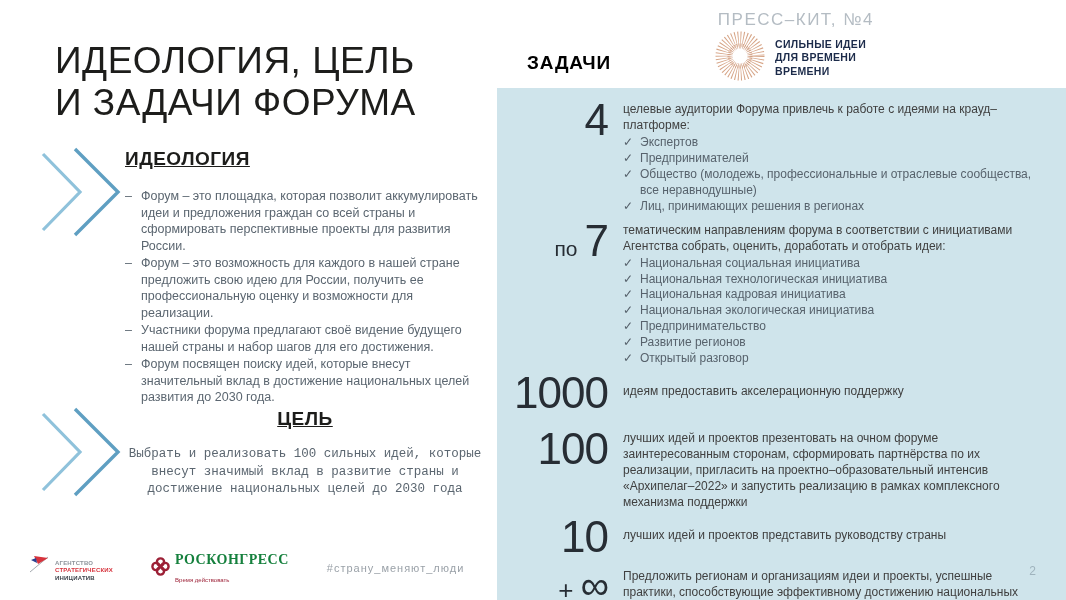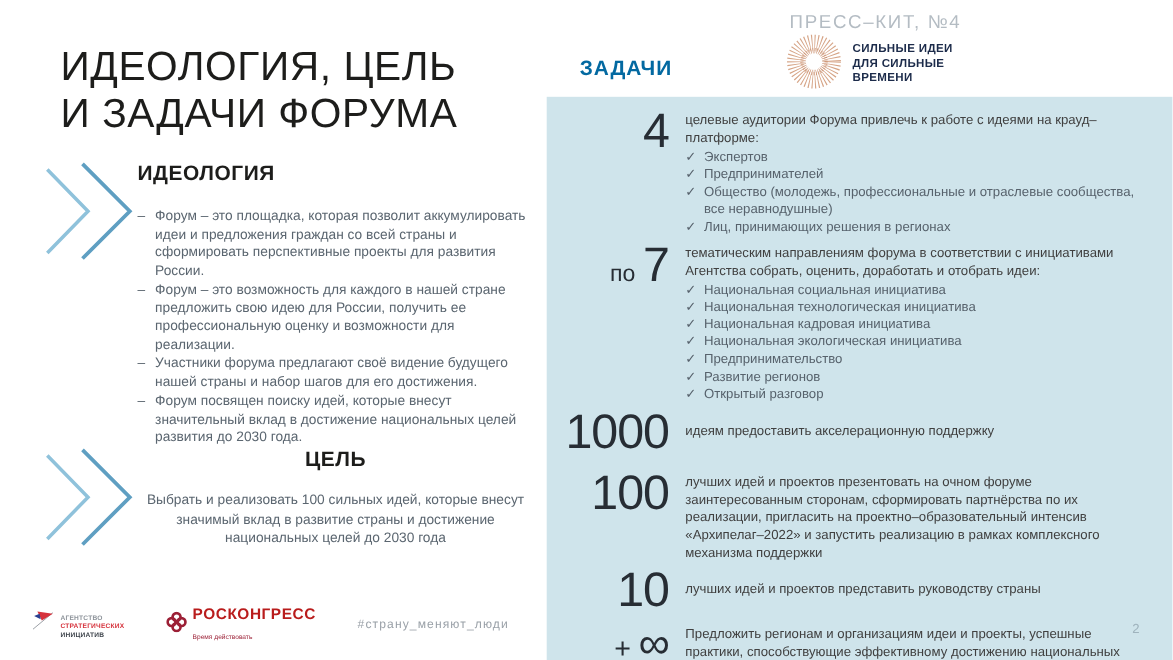--- a/index.html
+++ b/index.html
@@ -31,49 +31,49 @@
     position: absolute; left: 55px; top: 40px; width: 430px;
     font-size: 37px; font-weight: 300; line-height: 1.13;
     letter-spacing: 0.5px; color: #1d1d1b;
   }
   .section { position: absolute; left: 40px; width: 445px; display: block; }
   .section-ideology { top: 140px; }
   .section-goal { top: 400px; text-align: center; }
   .chevrons { position: absolute; left: 0; top: 4px; }
   .section-head {
     margin-left: 85px; font-size: 19px; font-weight: bold;
-    letter-spacing: 0.5px; color: #1d1d1b; padding-top: 8px;
+    letter-spacing: 0.5px; color: #1d1d1b; padding-top: 8px; text-decoration: underline;
   }
   .bullets { list-style: none; margin: 18px 0 0 85px; width: 355px; }
   .bullets li { display: flex; font-size: 12.5px; line-height: 1.32; color: #5b6670; margin-bottom: 1px; }
   .bullets .dash { flex: 0 0 16px; }
   .goal-text {
     margin: 16px 0 0 85px; width: 360px;
-    font-size: 12.5px; line-height: 1.4; color: #5b6670;
+    font-size: 12.5px; line-height: 1.4; color: #5b6670; font-family: Liberation Mono, monospace;
   }
 
   
   .footer { position: absolute; left: 28px; bottom: 14px; display: flex; align-items: center; gap: 38px; }
   .asi { display: flex; align-items: flex-start; gap: 3px; }
   .asi-text { font-size: 6px; font-weight: bold; line-height: 1.25; letter-spacing: 0.2px; margin-top: 6px; }
   .asi-l1 { color: #8d939a; }
   .asi-l2 { color: #d6323c; }
   .asi-l3 { color: #3c424a; }
   .ros { display: flex; align-items: center; gap: 5px; }
   .ros-name {
-    font-family: Liberation Sans, sans-serif; font-weight: bold;
-    font-size: 14px; color: #b91c1c; letter-spacing: 0.5px;
+    font-family: Liberation Serif, serif; font-weight: bold;
+    font-size: 14px; color: #15803d; letter-spacing: 0.5px;
   }
   .ros-tag { font-size: 6px; color: #9c2036; margin-top: 2px; }
   .hashtag { font-size: 11px; letter-spacing: 1px; color: #9aa1a8; font-weight: 300; }
 
   
   .tasks-head {
     position: absolute; left: 527px; top: 52px;
-    font-size: 19px; font-weight: bold; letter-spacing: 0.8px; color: #0369a1;
+    font-size: 19px; font-weight: bold; letter-spacing: 0.8px; color: #000000;
   }
   .panel {
     position: absolute; left: 497px; top: 88px; width: 569px; height: 512px;
     background: #cfe4eb; padding: 11px 26px 6px 8px;
   }
   .task { display: flex; align-items: flex-start; margin-bottom: 5px; }
   .task-num {
     flex: 0 0 118px; display: flex; justify-content: flex-end; align-items: baseline;
     padding-right: 15px; color: #272d34; white-space: nowrap;
   }
@@ -104,21 +104,21 @@
   <div class="brand-logo">
     <span class="sunburst">
       <svg width="52" height="52" viewBox="0 0 52 52">
         <circle cx="26" cy="26" r="17" fill="none" stroke="#d6a486" stroke-width="15" stroke-dasharray="0.8,1.7"></circle>
         <circle cx="26" cy="26" r="10" fill="none" stroke="#c98e6d" stroke-width="5" stroke-dasharray="0.6,1.3"></circle>
         <circle cx="26" cy="26" r="6" fill="#ffffff"></circle>
       </svg>
     </span>
     <span class="brand-text">
       <span>СИЛЬНЫЕ ИДЕИ</span><br>
-      <span>ДЛЯ СИЛЬНЫЕ</span><br>
+      <span>ДЛЯ ВРЕМЕНИ</span><br>
       <span>ВРЕМЕНИ</span>
     </span>
   </div>
 
   <h1 class="main-title">
     <span>ИДЕОЛОГИЯ, ЦЕЛЬ</span><br>
     <span>И ЗАДАЧИ ФОРУМА</span>
   </h1>
 
   <div class="section section-ideology">

